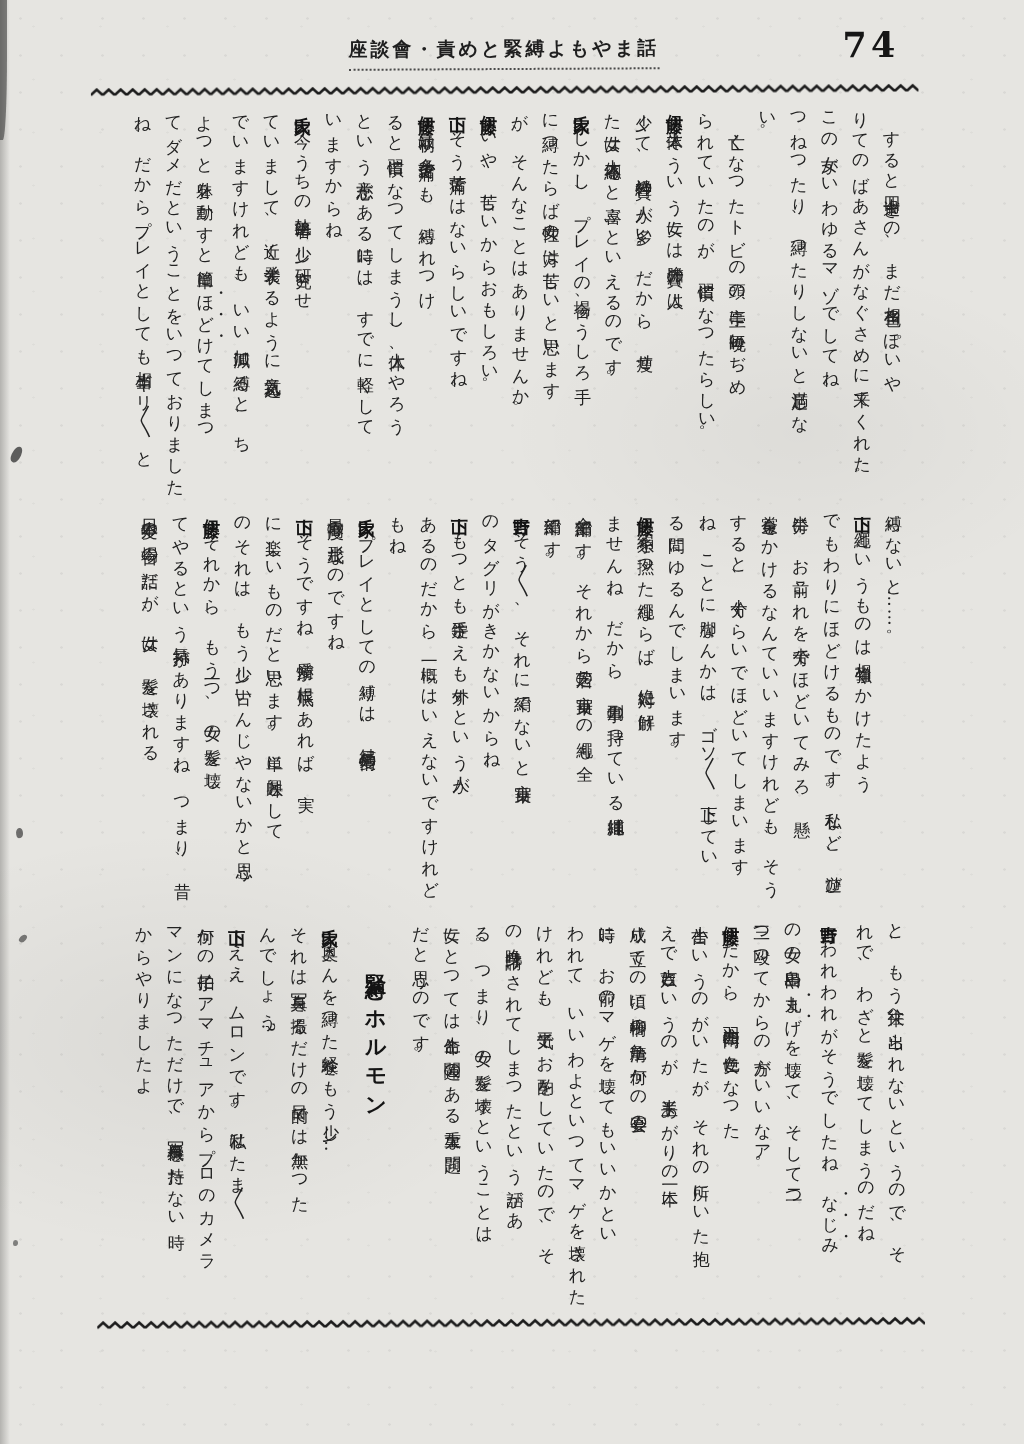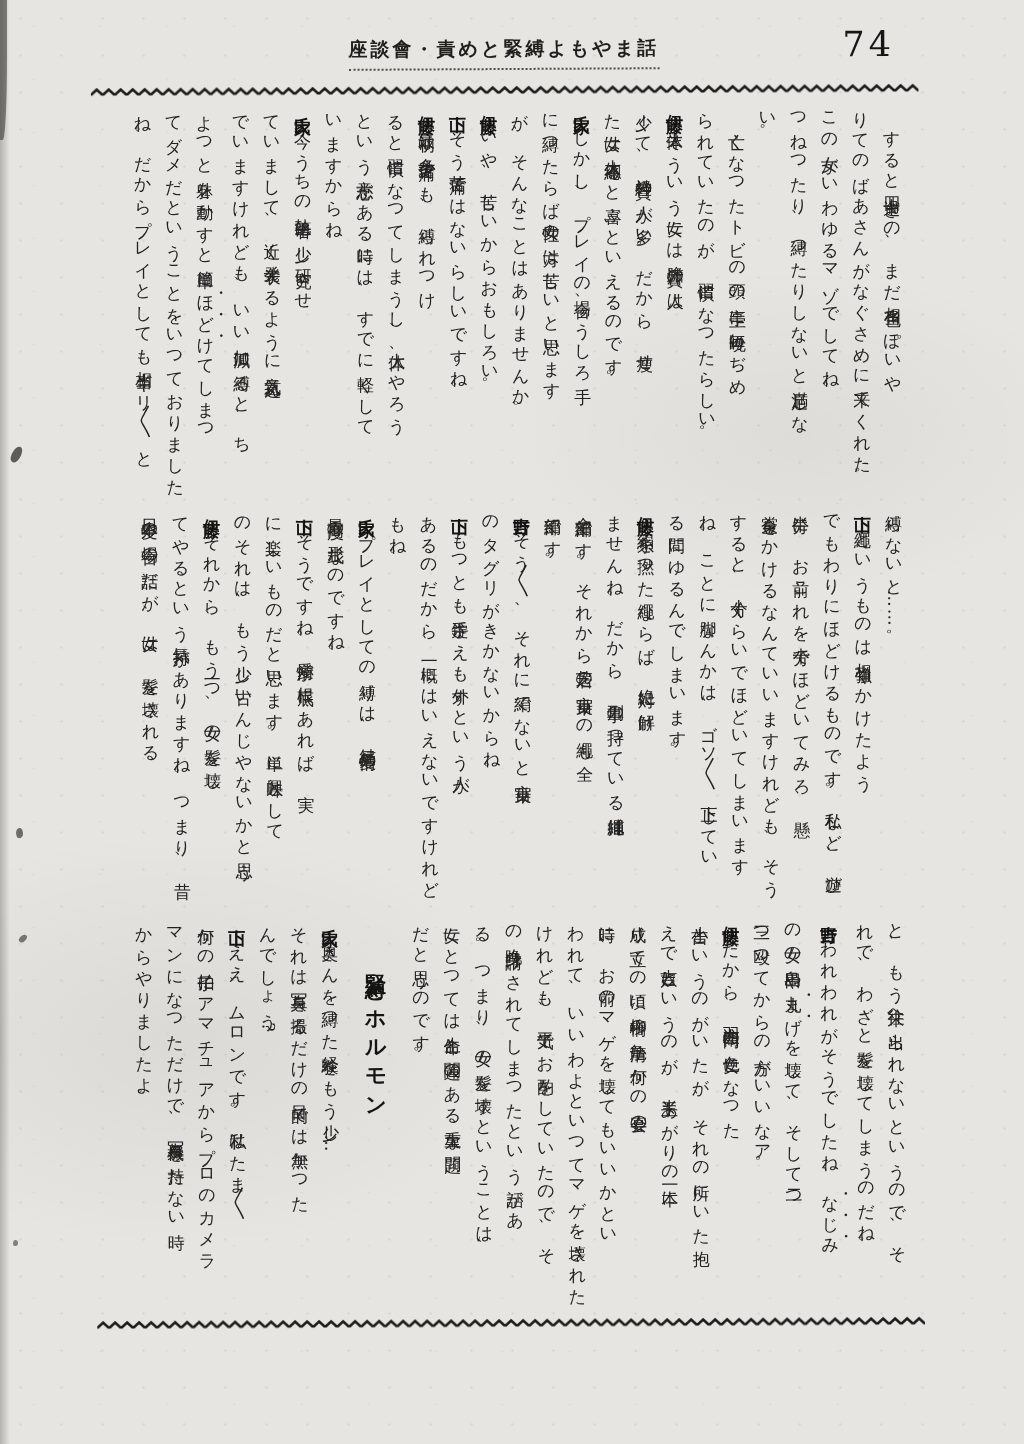--- a/index.html
+++ b/index.html
@@ -21,21 +21,21 @@
   .edge-top-left{position:absolute;left:0;top:0;width:7px;height:140px;background:#2c2c2c;opacity:.55;border-radius:0 0 60% 0;}
   .content{position:absolute;inset:0;transform:rotate(-0.3deg);}
 
   .hdr-title{
     position:absolute;top:36px;left:352px;
     font-size:19px;font-weight:600;letter-spacing:3px;
     padding-bottom:6px;border-bottom:2px dotted #4a4a4a;
   }
   .page-num{
     position:absolute;top:26px;left:846px;
-    font-size:35px;font-weight:400;letter-spacing:4px;color:#161616;
+    font-size:35px;font-weight:700;letter-spacing:4px;color:#161616;
   }
 
   .zigzag{position:absolute;left:94px;width:828px;height:11px;}
   .zz-top{top:85px;}
   .zz-bottom{top:1318px;}
 
   .section{
     position:absolute;right:114px;width:802px;
     writing-mode:vertical-rl;
   }

